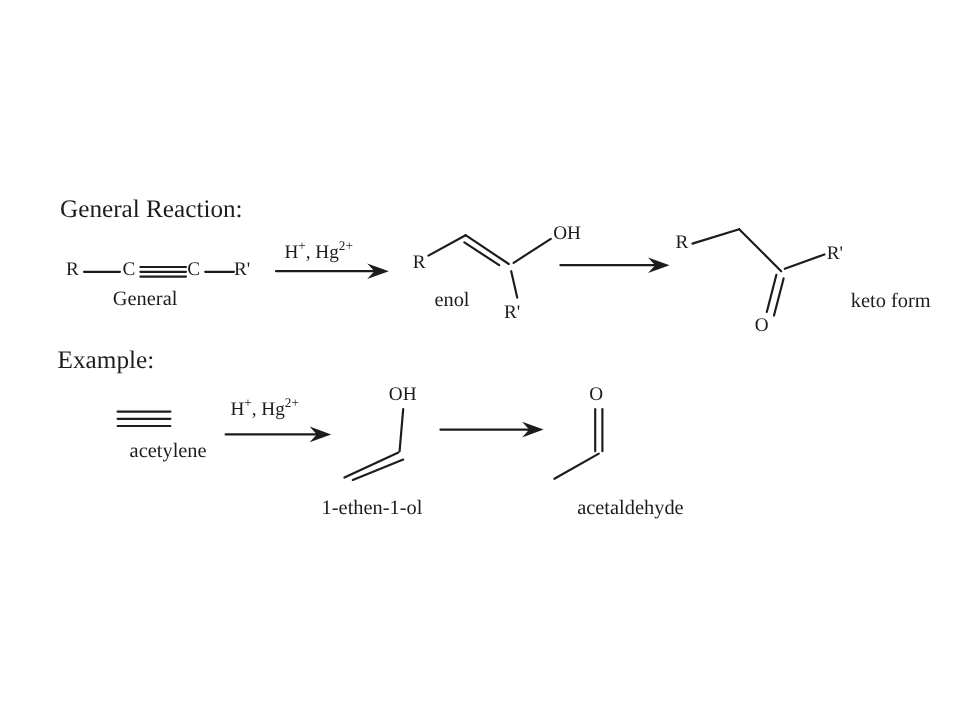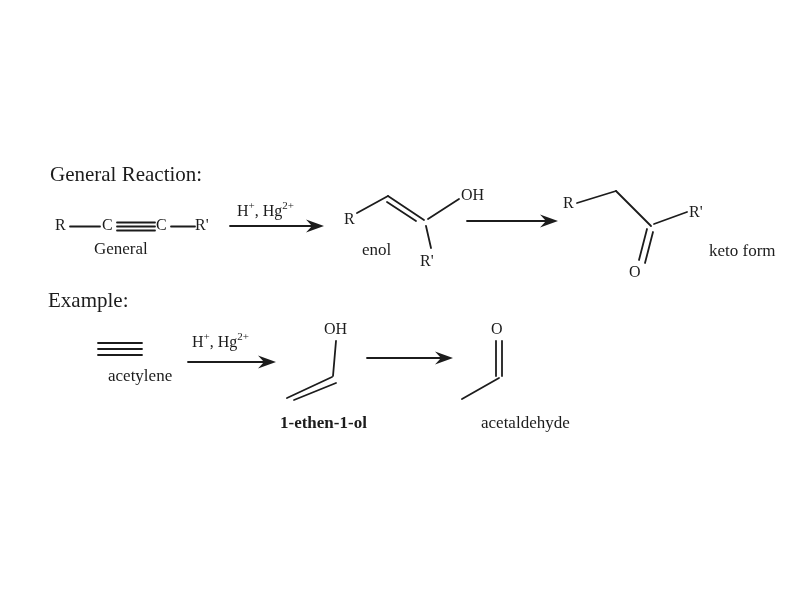--- a/index.html
+++ b/index.html
@@ -129,18 +129,18 @@
 
   <span class="txt heading" style="left:48px; top:290px;">Example:</span>
 
   <span class="txt struct-label" style="left:88px; top:367px;margin-left:20px;">acetylene</span>
 
   <span class="txt catalyst" style="left:192px; top:334px;">
     <span>H</span><sup>+</sup><span>, Hg</span><sup>2+</sup>
   </span>
 
   <span class="txt atom" style="left:324px; top:321px;">OH</span>
-  <span class="txt struct-label" style="left:280px; top:414px;font-weight:bold;">1-ethen-1-ol</span>
+  <span class="txt struct-label" style="left:268px; top:414px;">1-ethen-1-ol</span>
 
   <span class="txt atom" style="left:491px; top:321px;">O</span>
   <span class="txt struct-label" style="left:439px; top:414px;margin-left:42px;">acetaldehyde</span>
 
 </div>
 
 </body></html>

